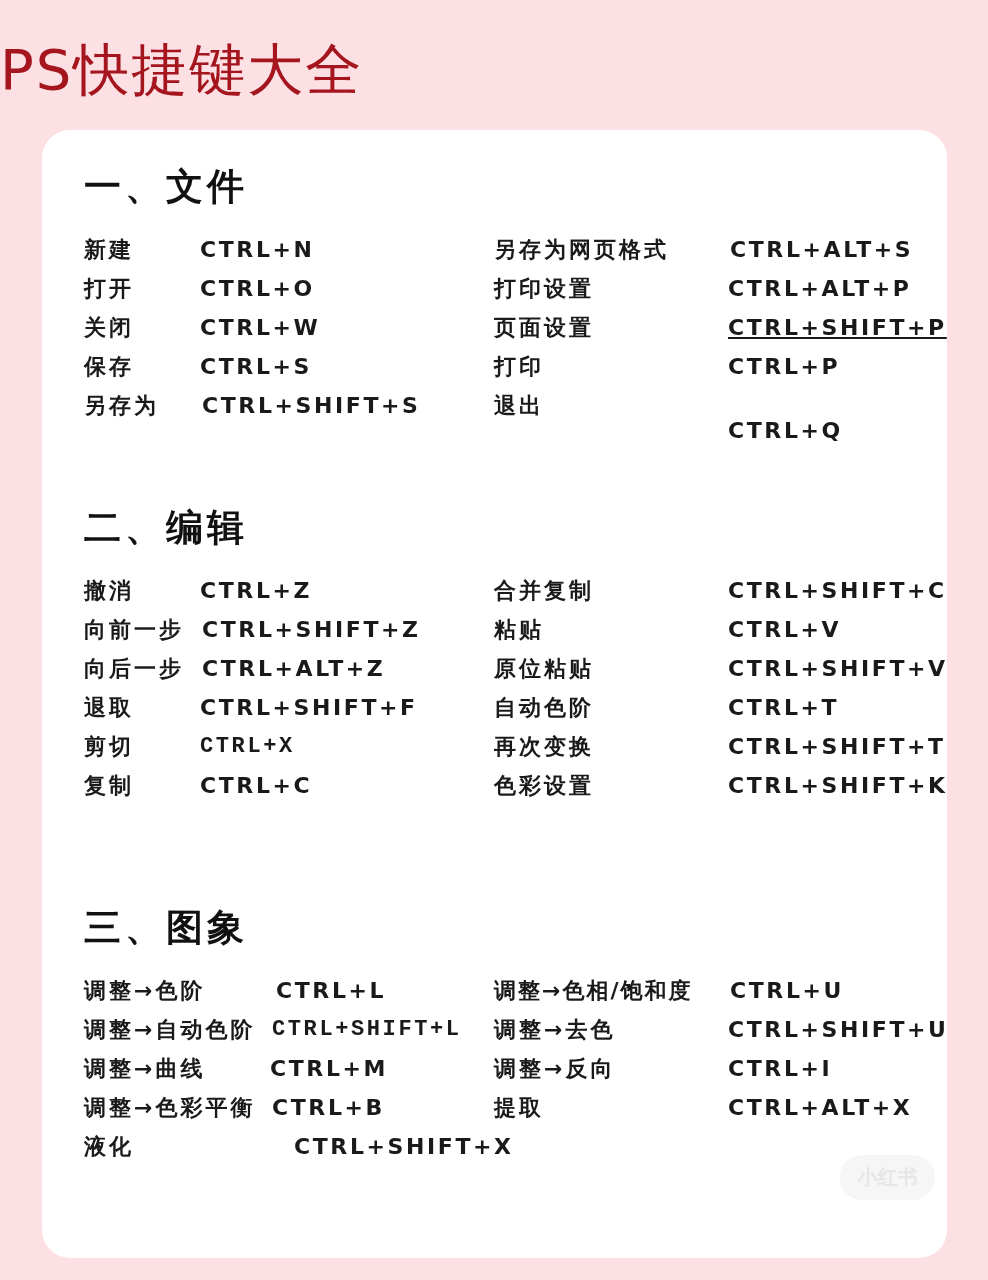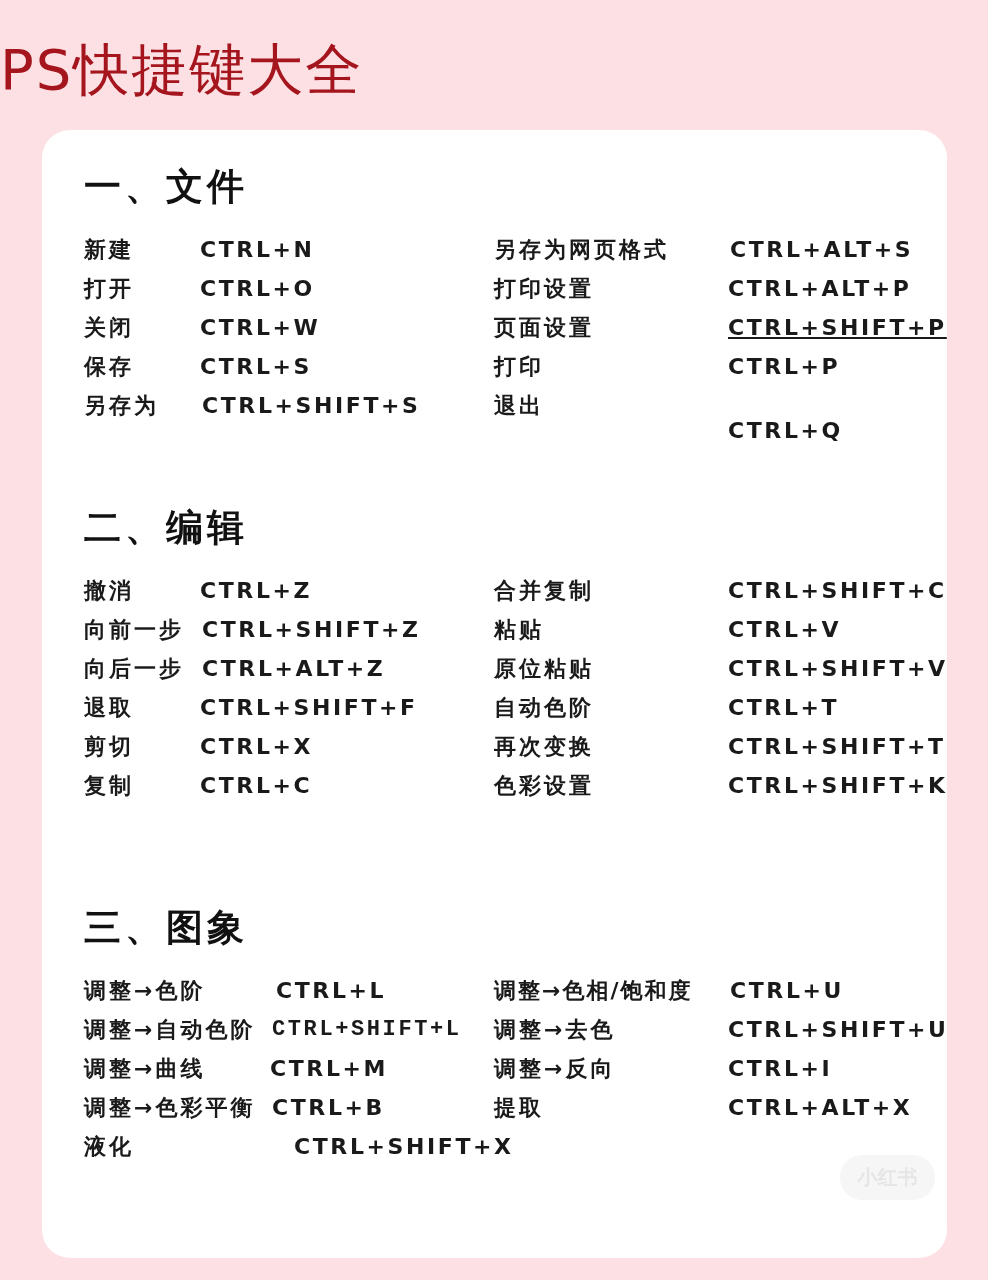--- a/index.html
+++ b/index.html
@@ -106,21 +106,21 @@
     <div class="row" style="left:42px; top:146px;">
       <span class="name">向后一步</span>
       <span class="keys" style="left:118px;">CTRL+ALT+Z</span>
     </div>
     <div class="row" style="left:42px; top:185px;">
       <span class="name">退取</span>
       <span class="keys" style="left:116px;">CTRL+SHIFT+F</span>
     </div>
     <div class="row" style="left:42px; top:224px;">
       <span class="name">剪切</span>
-      <span class="keys" style="left:116px;">CTRL+X</span>
+      <span class="keys" style="left:116px;font-family:Liberation Mono, monospace;">CTRL+X</span>
     </div>
     <div class="row" style="left:42px; top:263px;">
       <span class="name">复制</span>
       <span class="keys" style="left:116px;">CTRL+C</span>
     </div>
 
     <div class="row" style="left:452px; top:68px;">
       <span class="name">合并复制</span>
       <span class="keys" style="left:234px;text-align:right;">CTRL+SHIFT+C</span>
     </div>

